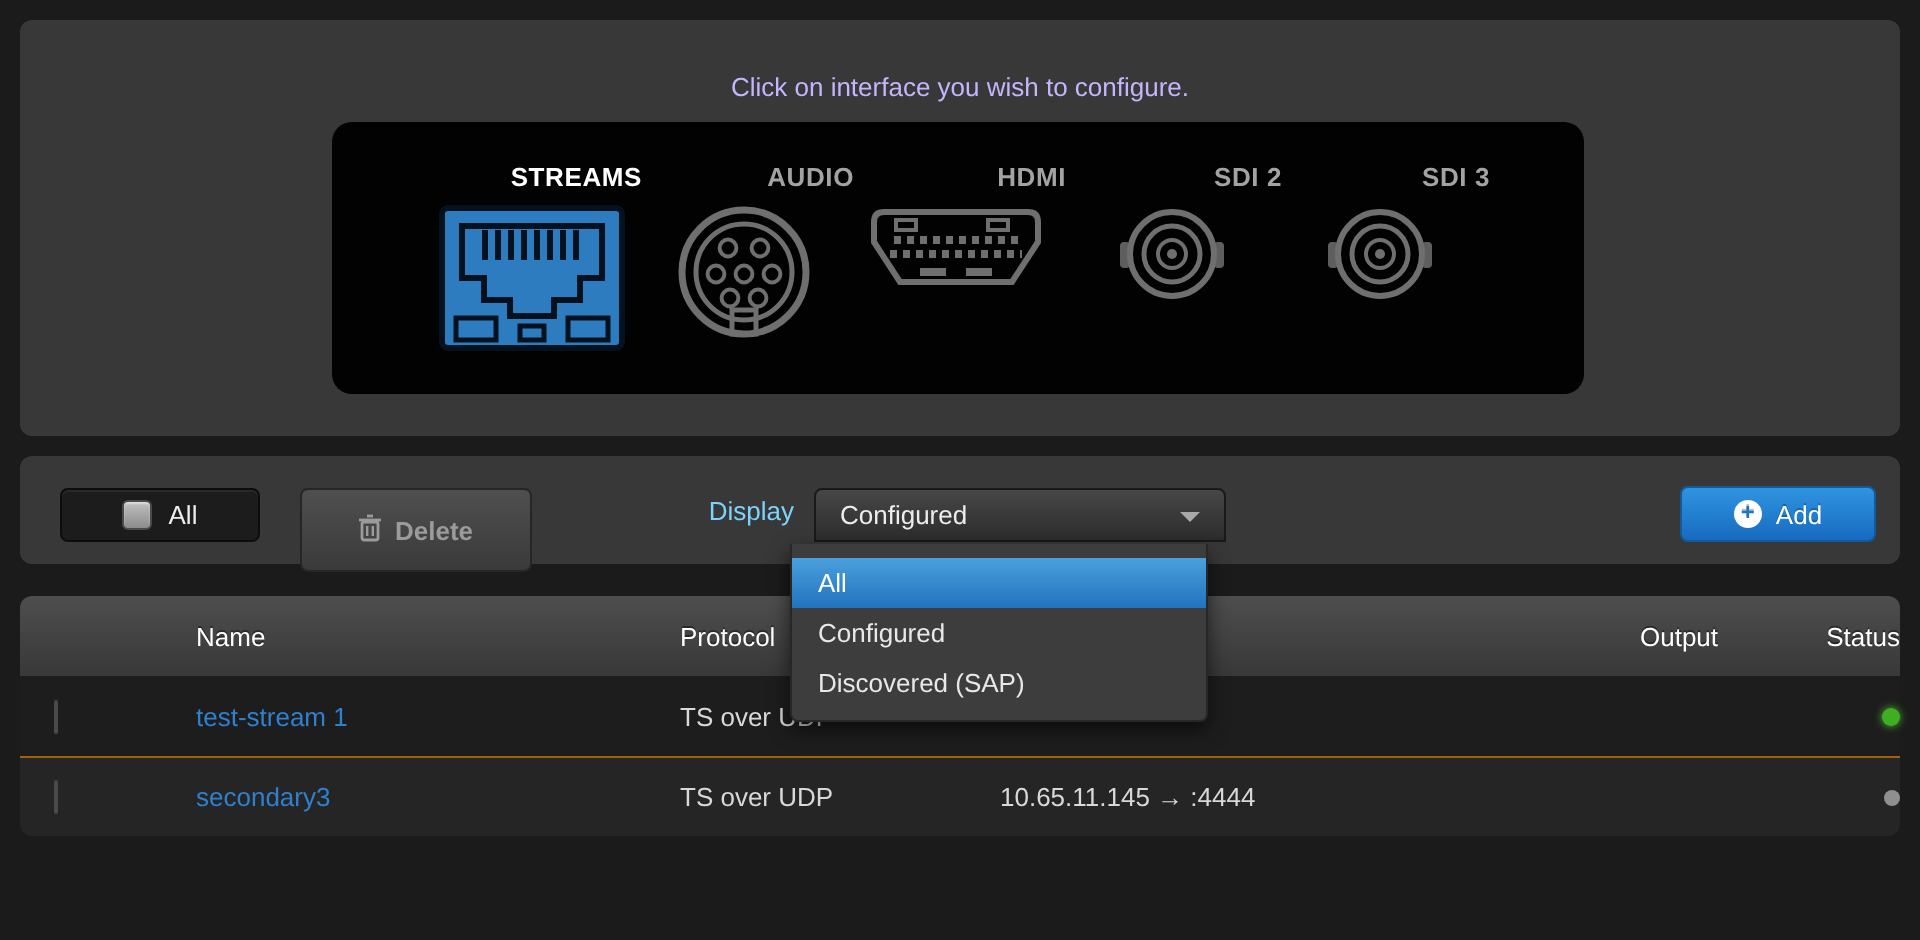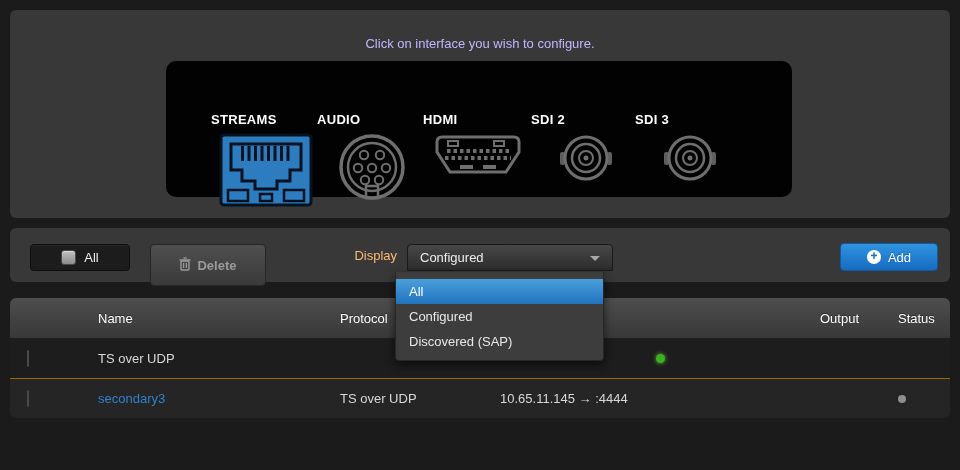--- a/index.html
+++ b/index.html
@@ -14,22 +14,22 @@
   
   #top-panel { left: 10px; top: 10px; width: 940px; height: 208px; }
   .instruction {
     padding-top: 26px; text-align: center;
     color: #c4b5fd; font-size: 13px;
   }
   #connector-strip {
     position: absolute; left: 156px; top: 51px; width: 626px; height: 136px;
     background: #020202; border-radius: 10px;
   }
-  .iface { position: absolute; top: 20px; width: 110px; text-align: left; cursor: pointer; margin-top: 31px; }
-  .iface .lbl { font-size: 13px; font-weight: bold; color: #ffffff; letter-spacing: .3px; }
+  .iface { position: absolute; top: 20px; width: 110px; text-align: right; cursor: pointer; }
+  .iface .lbl { font-size: 13px; font-weight: bold; color: #a3a3a3; letter-spacing: .3px; }
   .iface.active .lbl { color: #ffffff; }
   .iface .ic { margin-top: 6px; display: flex; justify-content: center; align-items: flex-start; height: 80px; }
   .if-streams { left: 45px; }
   .if-audio   { left: 151px; }
   .if-hdmi    { left: 257px; }
   .if-sdi2    { left: 365px; }
   .if-sdi1    { left: 469px; }
 
   
   #toolbar { left: 10px; top: 228px; width: 940px; height: 54px; }
@@ -51,21 +51,21 @@
   .btn-delete {
     position: absolute; left: 140px; top: 16px; width: 116px; height: 42px;
     background: linear-gradient(#4f4f4f, #3a3a3a);
     border: 1px solid #262626; border-radius: 4px;
     color: #9b9b9b; font-size: 13px; font-weight: bold;
     display: flex; align-items: center; justify-content: center; gap: 6px;
   }
   .display-label {
     position: absolute; left: 275px; top: 0; width: 112px; height: 54px;
     display: flex; align-items: center; justify-content: flex-end;
-    color: #fdba74; font-size: 13px;
+    color: #7dd3fc; font-size: 13px;
   }
   .select-box {
     position: absolute; left: 397px; top: 16px; width: 206px; height: 27px;
     background: linear-gradient(#474747, #2c2c2c);
     border: 1px solid #191919; border-radius: 4px 4px 0 0;
     display: flex; align-items: center; padding: 0 12px;
     color: #ededed; font-size: 13px; cursor: pointer;
   }
   .caret {
     position: absolute; right: 12px; top: 11px; width: 0; height: 0;
@@ -110,21 +110,21 @@
     text-shadow: 0 -1px 0 rgba(0,0,0,.4);
   }
   .trow { display: flex; height: 40px; align-items: center; font-size: 13px; color: #d8d8d8; }
   .trow.r1 { background: #1d1d1d; }
   .trow.r2 { background: #252525; border-top: 1px solid #a16207; border-radius: 0 0 6px 6px; }
   .c-check  { width: 78px;  padding-left: 17px; }
   .c-name   { width: 242px; padding-left: 10px; }
   .c-proto  { width: 160px; padding-left: 10px; }
   .c-dest   { width: 320px; padding-left: 10px; }
   .c-out    { width: 88px;  padding-left: 10px; }
-  .c-status { width: 52px;  text-align: left; }
+  .c-status { width: 52px;  text-align: right; }
   .link { color: #2f80cf; cursor: pointer; }
   .dot { display: inline-block; border-radius: 50%; }
   .dot.active   { width: 9px; height: 9px; background: #3fae22; box-shadow: 0 0 4px rgba(90,220,50,.85); }
   .dot.inactive { width: 8px; height: 8px; background: #8f8f8f; }
 </style>
 </head>
 <body>
 
 <div class="panel" id="top-panel">
   <div class="instruction">Click on interface you wish to configure.</div>
@@ -259,20 +259,21 @@
     <div class="c-check"></div>
     <div class="c-name">Name</div>
     <div class="c-proto">Protocol</div>
     <div class="c-dest"></div>
     <div class="c-out">Output</div>
     <div class="c-status">Status</div>
   </div>
 
   <div class="trow r1">
     <div class="c-check"><span class="checkbox"></span></div>
+    <div class="c-name"><span class="link">test-stream 1</span></div>
     <div class="c-proto">TS over UDP</div>
     <div class="c-dest"></div>
     <div class="c-out"></div>
     <div class="c-status"><span class="dot active"></span></div>
   </div>
 
   <div class="trow r2">
     <div class="c-check"><span class="checkbox"></span></div>
     <div class="c-name"><span class="link">secondary3</span></div>
     <div class="c-proto">TS over UDP</div>

